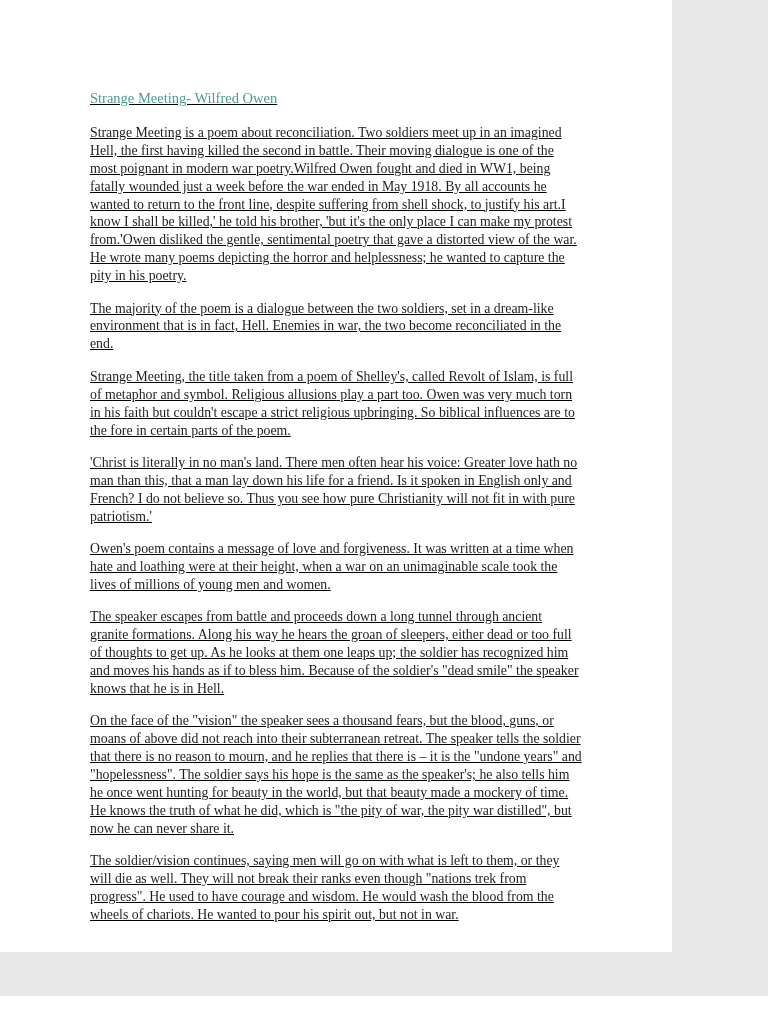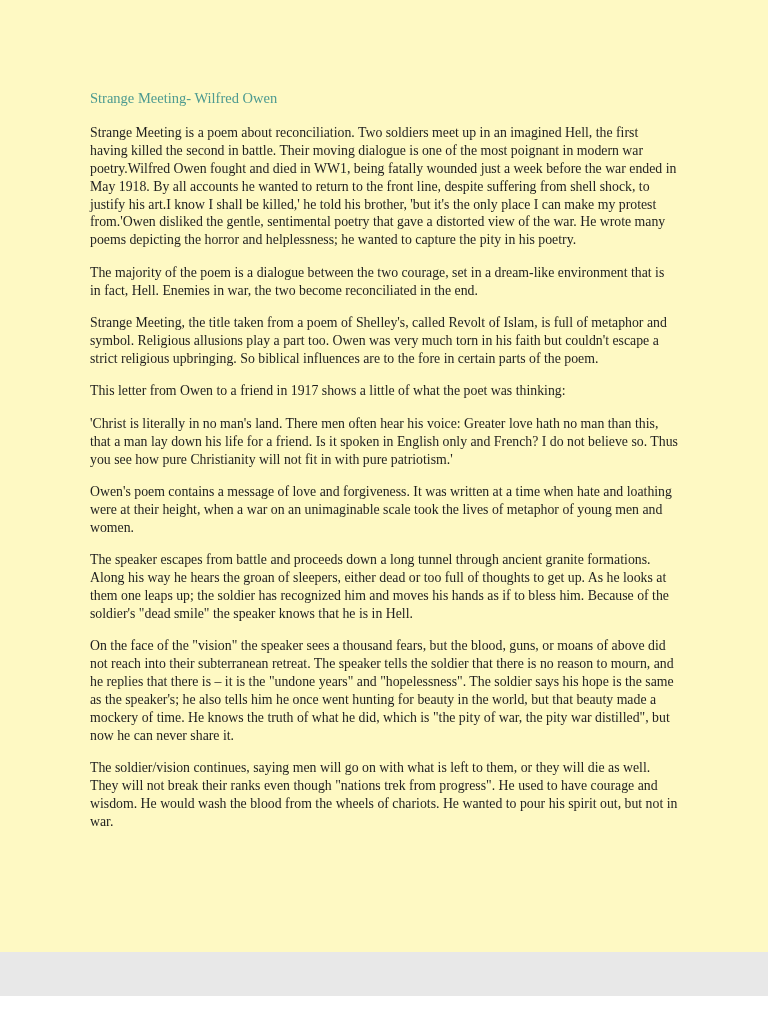--- a/index.html
+++ b/index.html
@@ -8,24 +8,25 @@
     background: #e8e8e8;
     width: 768px;
   }
   .viewport {
     width: 768px;
     height: 1024px;
     overflow: hidden;
     background: #e8e8e8;
   }
   .doc-page {
-    width: 768px;
+    width: 672px;
     height: 952px;
-    background: #fef9c3;
+    background: #ffffff;
     box-sizing: border-box;
+    text-decoration: underline;
   }
   .doc-content {
     padding: 90px 90px 0 90px;
     font-family: "Liberation Serif", "DejaVu Serif", serif;
     font-size: 13.8px;
     line-height: 17.9px;
     color: #1e1e1e;
     text-align: left;
   }
   .doc-title {
@@ -50,25 +51,24 @@
   }
 </style>
 </head>
 <body>
 
 <div class="viewport">
   <div class="doc-page">
     <div class="doc-content">
       <h1 class="doc-title">Strange Meeting- Wilfred Owen</h1>
       <p>Strange Meeting is a poem about reconciliation. Two soldiers meet up in an imagined Hell, the first having killed the second in battle. Their moving dialogue is one of the most poignant in modern war poetry.Wilfred Owen fought and died in WW1, being fatally wounded just a week before the war ended in May 1918. By all accounts he wanted to return to the front line, despite suffering from shell shock, to justify his art.I know I shall be killed,' he told his brother, 'but it's the only place I can make my protest from.'Owen disliked the gentle, sentimental poetry that gave a distorted view of the war. He wrote many poems depicting the horror and helplessness; he wanted to capture the pity in his poetry.</p>
-      <p>The majority of the poem is a dialogue between the two courage, set in a dream-like environment that is in fact, Hell. Enemies in war, the two become reconciliated in the end.</p>
+      <p>The majority of the poem is a dialogue between the two soldiers, set in a dream-like environment that is in fact, Hell. Enemies in war, the two become reconciliated in the end.</p>
       <p>Strange Meeting, the title taken from a poem of Shelley's, called Revolt of Islam, is full of metaphor and symbol. Religious allusions play a part too. Owen was very much torn in his faith but couldn't escape a strict religious upbringing. So biblical influences are to the fore in certain parts of the poem.</p>
-      <p>This letter from Owen to a friend in 1917 shows a little of what the poet was thinking:</p>
       <p>'Christ is literally in no man's land. There men often hear his voice: Greater love hath no man than this, that a man lay down his life for a friend. Is it spoken in English only and French? I do not believe so. Thus you see how pure Christianity will not fit in with pure patriotism.'</p>
-      <p>Owen's poem contains a message of love and forgiveness. It was written at a time when hate and loathing were at their height, when a war on an unimaginable scale took the lives of metaphor of young men and women.</p>
+      <p>Owen's poem contains a message of love and forgiveness. It was written at a time when hate and loathing were at their height, when a war on an unimaginable scale took the lives of millions of young men and women.</p>
       <p>The speaker escapes from battle and proceeds down a long tunnel through ancient granite formations. Along his way he hears the groan of sleepers, either dead or too full of thoughts to get up. As he looks at them one leaps up; the soldier has recognized him and moves his hands as if to bless him. Because of the soldier's "dead smile" the speaker knows that he is in Hell.</p>
       <p>On the face of the "vision" the speaker sees a thousand fears, but the blood, guns, or moans of above did not reach into their subterranean retreat. The speaker tells the soldier that there is no reason to mourn, and he replies that there is – it is the "undone years" and "hopelessness". The soldier says his hope is the same as the speaker's; he also tells him he once went hunting for beauty in the world, but that beauty made a mockery of time. He knows the truth of what he did, which is "the pity of war, the pity war distilled", but now he can never share it.</p>
       <p>The soldier/vision continues, saying men will go on with what is left to them, or they will die as well. They will not break their ranks even though "nations trek from progress". He used to have courage and wisdom. He would wash the blood from the wheels of chariots. He wanted to pour his spirit out, but not in war.</p>
     </div>
   </div>
   <div class="page-gap"></div>
   <div class="doc-page-next"></div>
 </div>
 
 </body></html>

